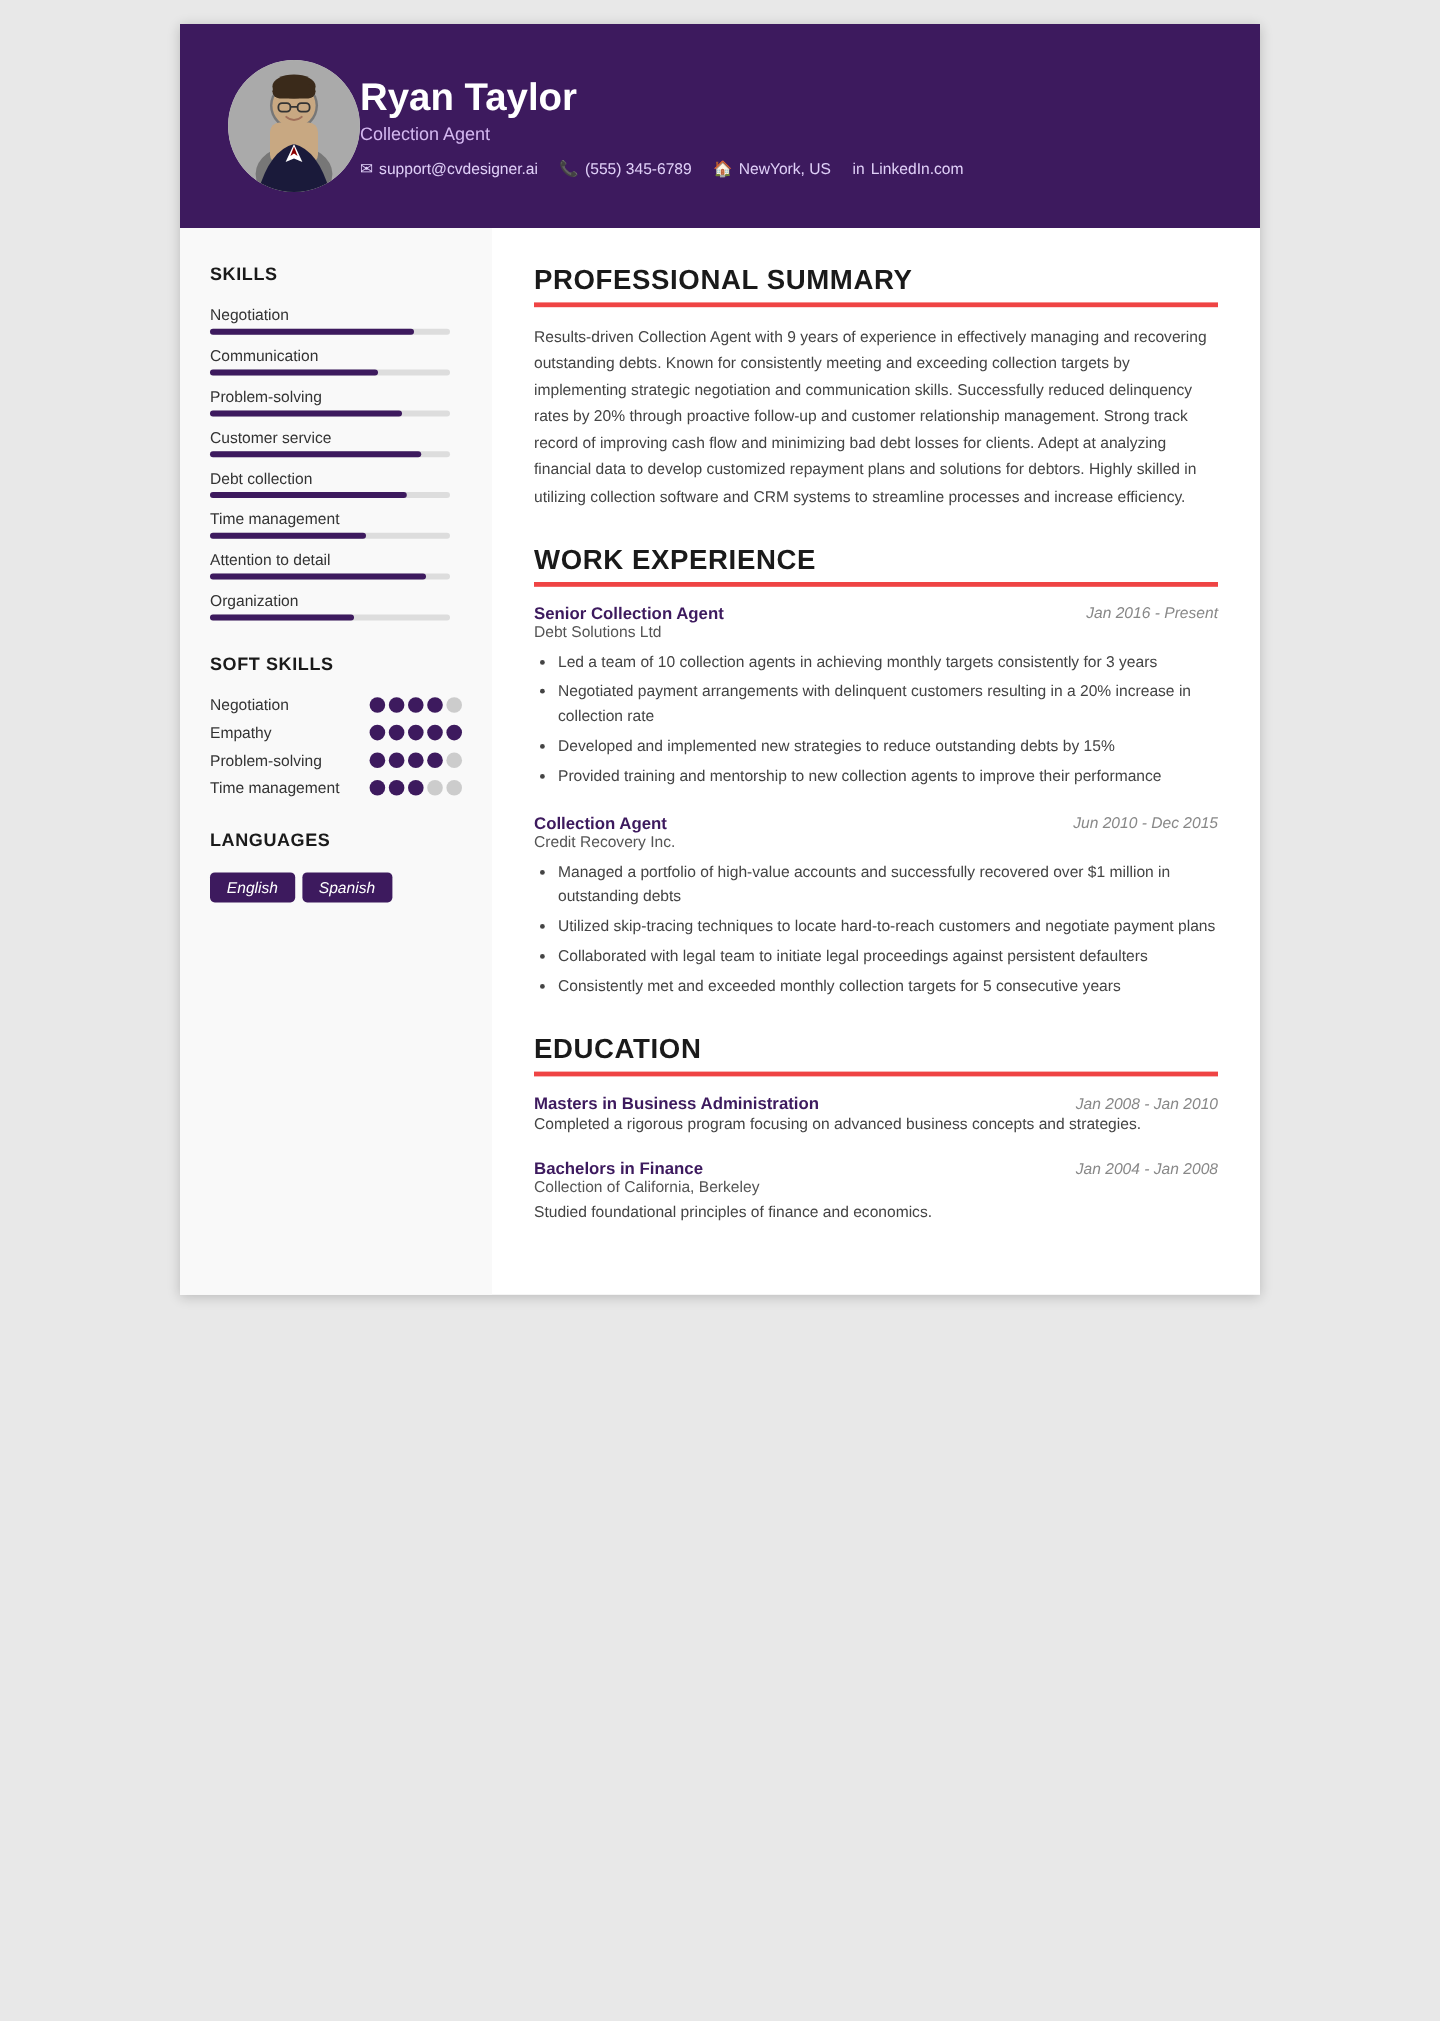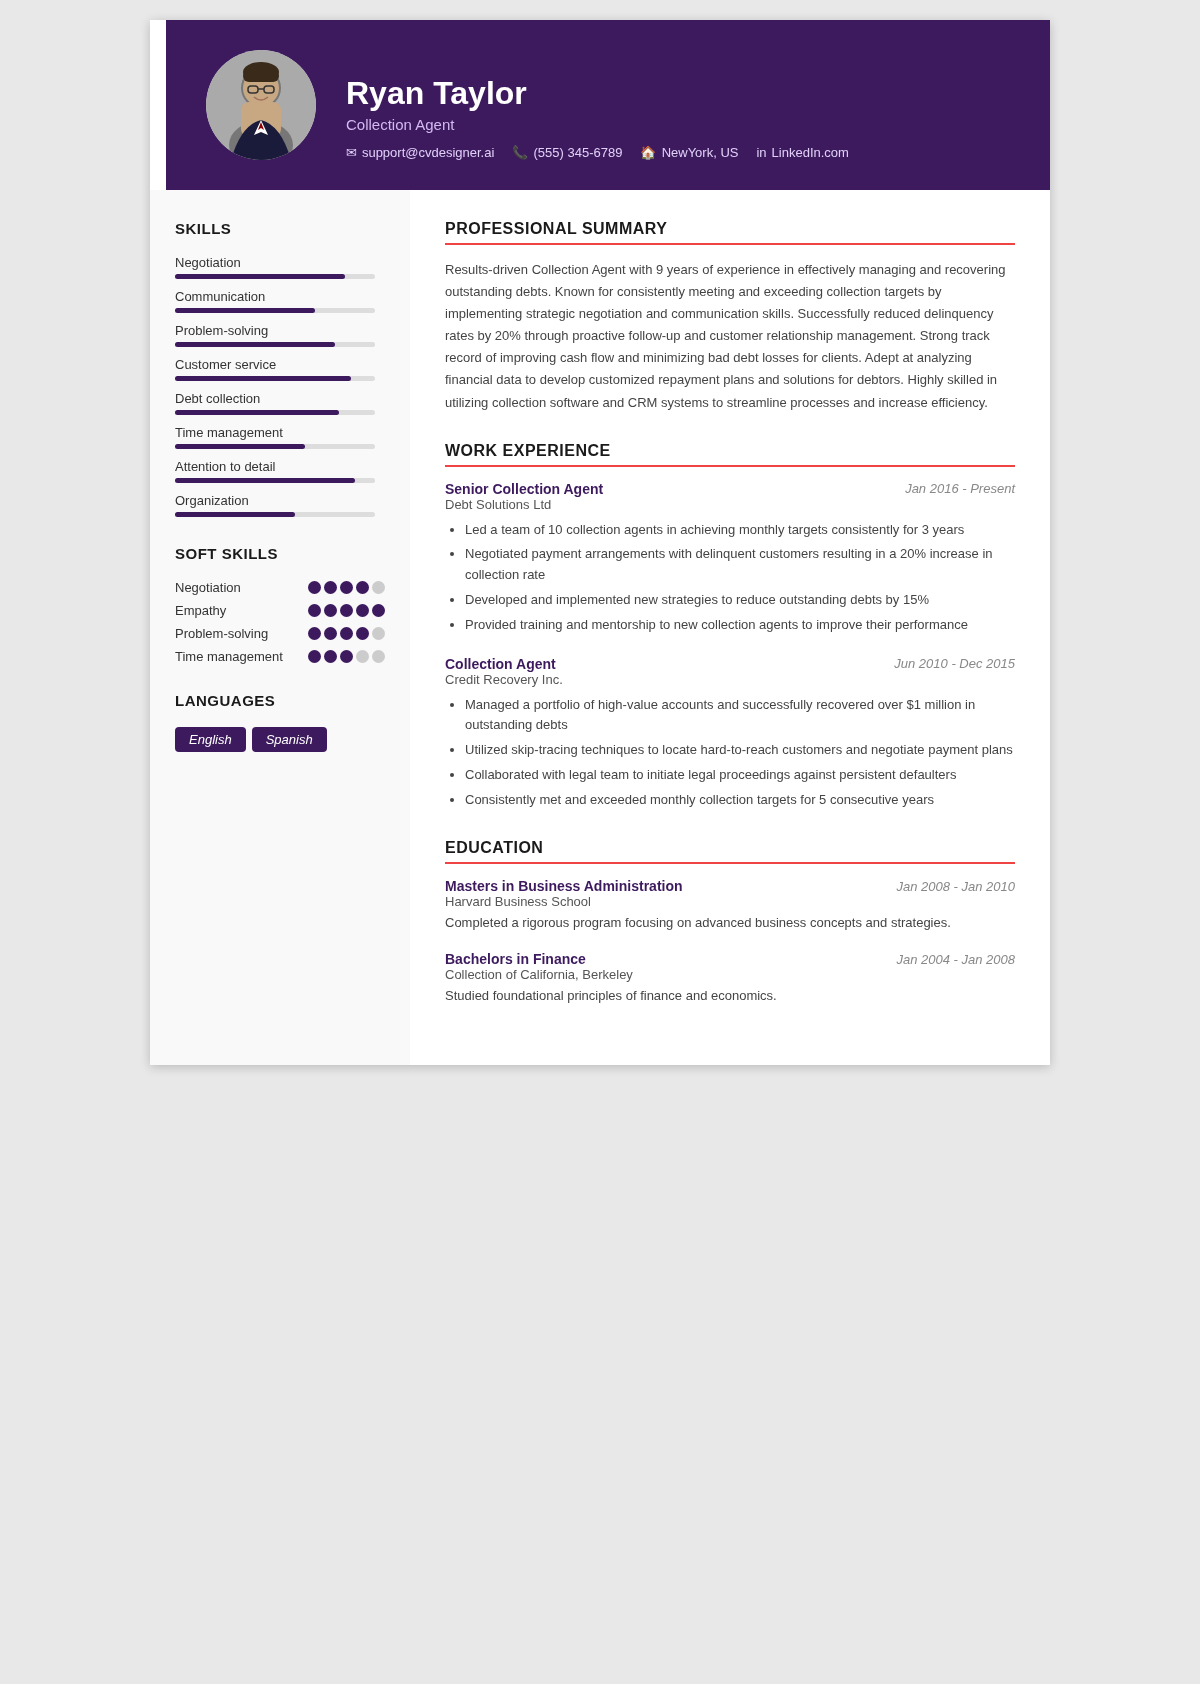--- a/index.html
+++ b/index.html
@@ -14,23 +14,21 @@
       width: 900px;
       background: #fff;
       box-shadow: 0 2px 10px rgba(0,0,0,0.2);
     }
     
     .header {
       background: #3d1a5e;
       color: #fff;
       padding: 30px 40px;
       display: flex;
-      align-items: flex-end;
-      gap: 30px;
-      margin-left: 16px;
+      align-items: center;
     }
     .avatar {
       width: 110px;
       height: 110px;
       border-radius: 50%;
       overflow: hidden;
       flex-shrink: 0;
       background: #ccc;
       display: flex;
       align-items: center;
@@ -138,26 +136,26 @@
     }
     
     .main {
       flex: 1;
       padding: 30px 35px;
     }
     .main-section {
       margin-bottom: 28px;
     }
     .main-section h2 {
-      font-size: 16px;
+      font-size: 23px;
       font-weight: 800;
       color: #1a1a1a;
       text-transform: uppercase;
       letter-spacing: 0.5px;
-      border-bottom: 2px solid #ef4444;
+      border-bottom: 4px solid #ef4444;
       padding-bottom: 5px;
       margin-bottom: 14px;
     }
     .summary-text {
       font-size: 13px;
       color: #444;
       line-height: 1.7;
     }
     .job {
       margin-bottom: 20px;
@@ -427,21 +425,20 @@
       </div>
 
       <div class="main-section">
         <h2>EDUCATION</h2>
         <div id="education-list">
             <div class="edu-entry">
     <div class="edu-header">
       <span class="edu-degree">Masters in Business Administration</span>
       <span class="edu-date">Jan 2008 - Jan 2010</span>
     </div>
-    <div class="edu-school">Harvard Business School</div>
     <div class="edu-desc">Completed a rigorous program focusing on advanced business concepts and strategies.</div>
   </div>
             <div class="edu-entry">
     <div class="edu-header">
       <span class="edu-degree">Bachelors in Finance</span>
       <span class="edu-date">Jan 2004 - Jan 2008</span>
     </div>
     <div class="edu-school">Collection of California, Berkeley</div>
     <div class="edu-desc">Studied foundational principles of finance and economics.</div>
   </div>

